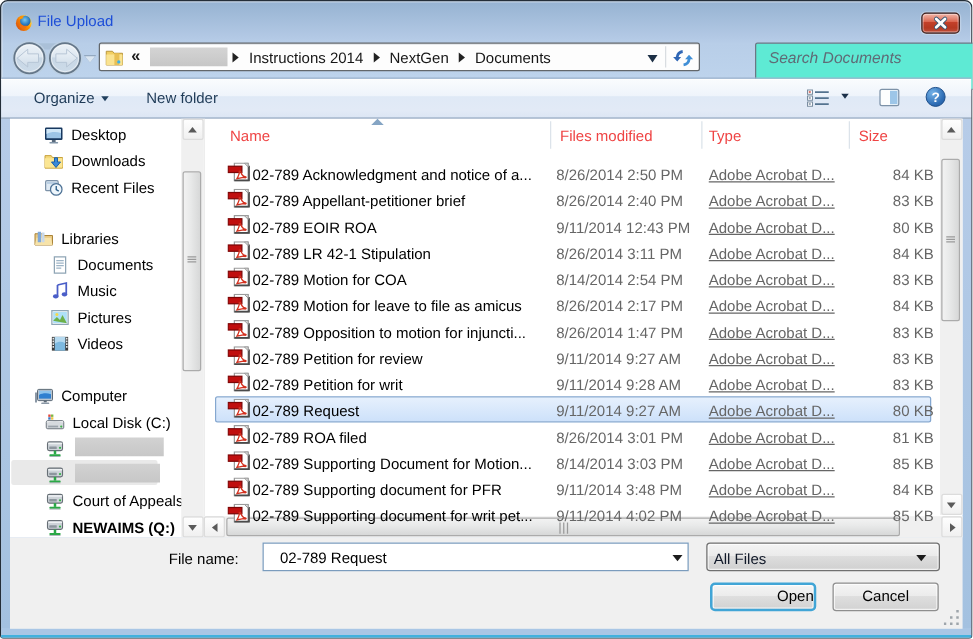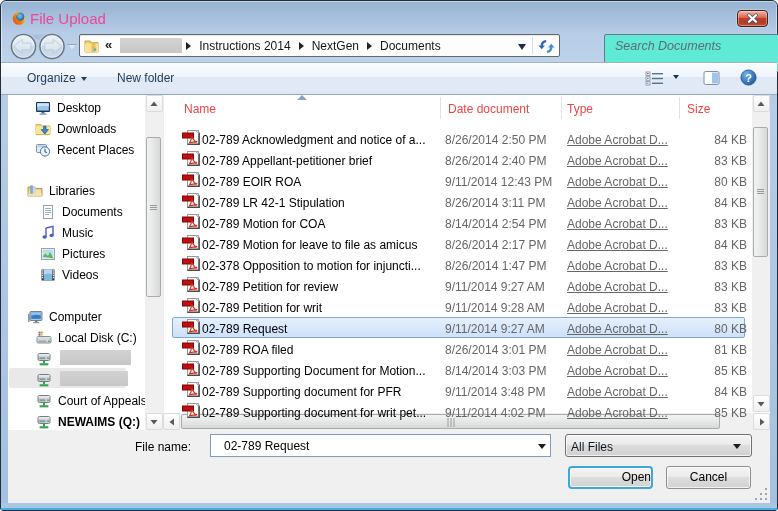--- a/index.html
+++ b/index.html
@@ -10,21 +10,21 @@
 .win { position:absolute; inset:0; border-radius:6px 6px 3px 3px; overflow:hidden;
   background:linear-gradient(#96b3d2 0px, #b2c8e4 28px, #b8cee8 34px, #bdd3ec 61px);
   border:1px solid #242e38; }
 .win::after { content:""; position:absolute; inset:0; border-radius:5px 5px 2px 2px; pointer-events:none;
   box-shadow:inset 0 0 0 1px rgba(255,255,255,.45); }
 .sideframe { position:absolute; top:95px; height:408px; width:7px; background:linear-gradient(#b7cce8,#a3c1e0); }
 .bottomframe { position:absolute; left:1px; right:1px; top:503px; height:7px; background:#a9c6e5; }
 .cyanline { position:absolute; left:1px; right:1px; top:507.5px; height:2.5px; background:#41b1dd; }
 
 
-.title { position:absolute; left:30px; top:9.5px; font-size:15px; color:#ec4899; }
+.title { position:absolute; left:30px; top:9.5px; font-size:12px; color:#1d4ed8; }
 .fficon { position:absolute; left:10.5px; top:10.5px; }
 .close { position:absolute; left:737px; top:10px; width:31px; height:17px; border-radius:4px;
   background:linear-gradient(#f4b6a8 0%, #e89685 18%, #d9614a 45%, #c3402a 46%, #b53922 75%, #c0503c 100%);
   border:1px solid #431f17; box-shadow:inset 0 0 0 1px rgba(255,255,255,.35), 0 0 0 1px rgba(255,255,255,.25); }
 
 
 .navdrop { position:absolute; left:68px; top:44.5px; width:0; height:0; border:4px solid transparent; border-top:5px solid #dae6f1; }
 .navdrop2 { position:absolute; left:67px; top:43.5px; width:0; height:0; border:5px solid transparent; border-top:6px solid #93a9c1; }
 .addr { position:absolute; left:79px; top:34px; width:481px; height:23px; background:#fdfdfd; border:1px solid #63676b; border-radius:2px;
   box-shadow:inset 0 1px 0 #e6e9ec; }
@@ -255,21 +255,21 @@
     </svg>
     <span class="slb">Downloads</span>
   </div>
 <div class="sitem" style="top:141px;left:35px;">
     <svg width="16" height="16" viewBox="0 0 16 16">
       <rect x="1.5" y="2.5" width="10" height="8" rx="1" fill="#dfeaf4" stroke="#7d92a8"></rect>
       <rect x="2.5" y="3.5" width="8" height="1.6" fill="#b8cde2"></rect>
       <circle cx="10" cy="9.5" r="4.6" fill="#eef6fc" stroke="#4f7396"></circle>
       <path d="M10 6.8v2.9l2 1.2" fill="none" stroke="#2e5f8a" stroke-width="1.1"></path>
     </svg>
-    <span class="slb">Recent Places</span>
+    <span class="slb">Recent Files</span>
   </div>
 <div class="sitem" style="top:182px;left:27px;">
     <svg width="16" height="16" viewBox="0 0 16 16">
       <path d="M1 4h6l1 1.4h7V13H1z" fill="#e9c983" stroke="#ab8439" stroke-width=".8"></path>
       <path d="M2.2 7.2h11.6L15 13H1z" fill="#f7e3a9"></path>
       <rect x="3.2" y="2.4" width="2.6" height="8.4" fill="#7fa8d8"></rect>
       <rect x="6.2" y="3.0" width="2.4" height="7.8" fill="#c8d8ea"></rect>
     </svg>
     <span class="slb">Libraries</span>
   </div>
@@ -410,21 +410,21 @@
     <div class="grip-h" style="top:66px">
       <i></i>
       <i></i>
       <i></i>
     </div>
   </div>
 
 <div class="abs" style="left:163px;top:95px;width:1px;height:318px;background:#ededed"></div>
 
 <div class="hdrtxt abs" style="left:184px">Name</div>
-<div class="hdrtxt abs" style="left:448px">Date document</div>
+<div class="hdrtxt abs" style="left:448px">Files modified</div>
 <div class="hdrtxt abs" style="left:567px">Type</div>
 <div class="hdrtxt abs" style="left:687px">Size</div>
 <div class="sortarrow abs"></div>
 <div class="hdrline abs" style="left:440px"></div>
 <div class="hdrline abs" style="left:561px"></div>
 <div class="hdrline abs" style="left:679px"></div>
 
 <div class="row" style="top:128px">
     <span class="ic"><svg class="pdfi" width="18" height="16" viewBox="0 0 18 16">
         <rect x="5.5" y="0.5" width="11" height="14" fill="#fff" stroke="#9a9a9a"></rect>
@@ -504,21 +504,21 @@
     <span class="sz">84 KB</span>
   </div>
 <div class="row" style="top:254px">
     <span class="ic"><svg class="pdfi" width="18" height="16" viewBox="0 0 18 16">
         <rect x="5.5" y="0.5" width="11" height="14" fill="#fff" stroke="#9a9a9a"></rect>
         <path d="M16.5 13.5h-11v1.4h12.4V2.5h-1.4z" fill="#4a4a4a"></path>
         <path d="M13.5.5h3v3z" fill="#e0e0e0" stroke="#9a9a9a" stroke-width=".8"></path>
         <rect x="0.5" y="3" width="11" height="5" fill="#c00f0f" stroke="#7d0606"></rect>
         <path d="M7.6 12.8c1.3-2.3 2.0-4.2 1.8-5.2-.2-.8 1.0-.9 1.2-.1.3 1.2 1.0 2.5 2.2 3.4.9.6 2.1.4 2.1.9 0 .5-1.2.4-2.4.1-1.5.3-3.0.6-4.9.9z" fill="none" stroke="#d3311f" stroke-width="1.1"></path>
       </svg></span>
-    <span class="nm">02-378 Opposition to motion for injuncti...</span>
+    <span class="nm">02-789 Opposition to motion for injuncti...</span>
     <span class="dt">8/26/2014 1:47 PM</span>
     <span class="ty">Adobe Acrobat D...</span>
     <span class="sz">83 KB</span>
   </div>
 <div class="row" style="top:275px">
     <span class="ic"><svg class="pdfi" width="18" height="16" viewBox="0 0 18 16">
         <rect x="5.5" y="0.5" width="11" height="14" fill="#fff" stroke="#9a9a9a"></rect>
         <path d="M16.5 13.5h-11v1.4h12.4V2.5h-1.4z" fill="#4a4a4a"></path>
         <path d="M13.5.5h3v3z" fill="#e0e0e0" stroke="#9a9a9a" stroke-width=".8"></path>
         <rect x="0.5" y="3" width="11" height="5" fill="#c00f0f" stroke="#7d0606"></rect>

